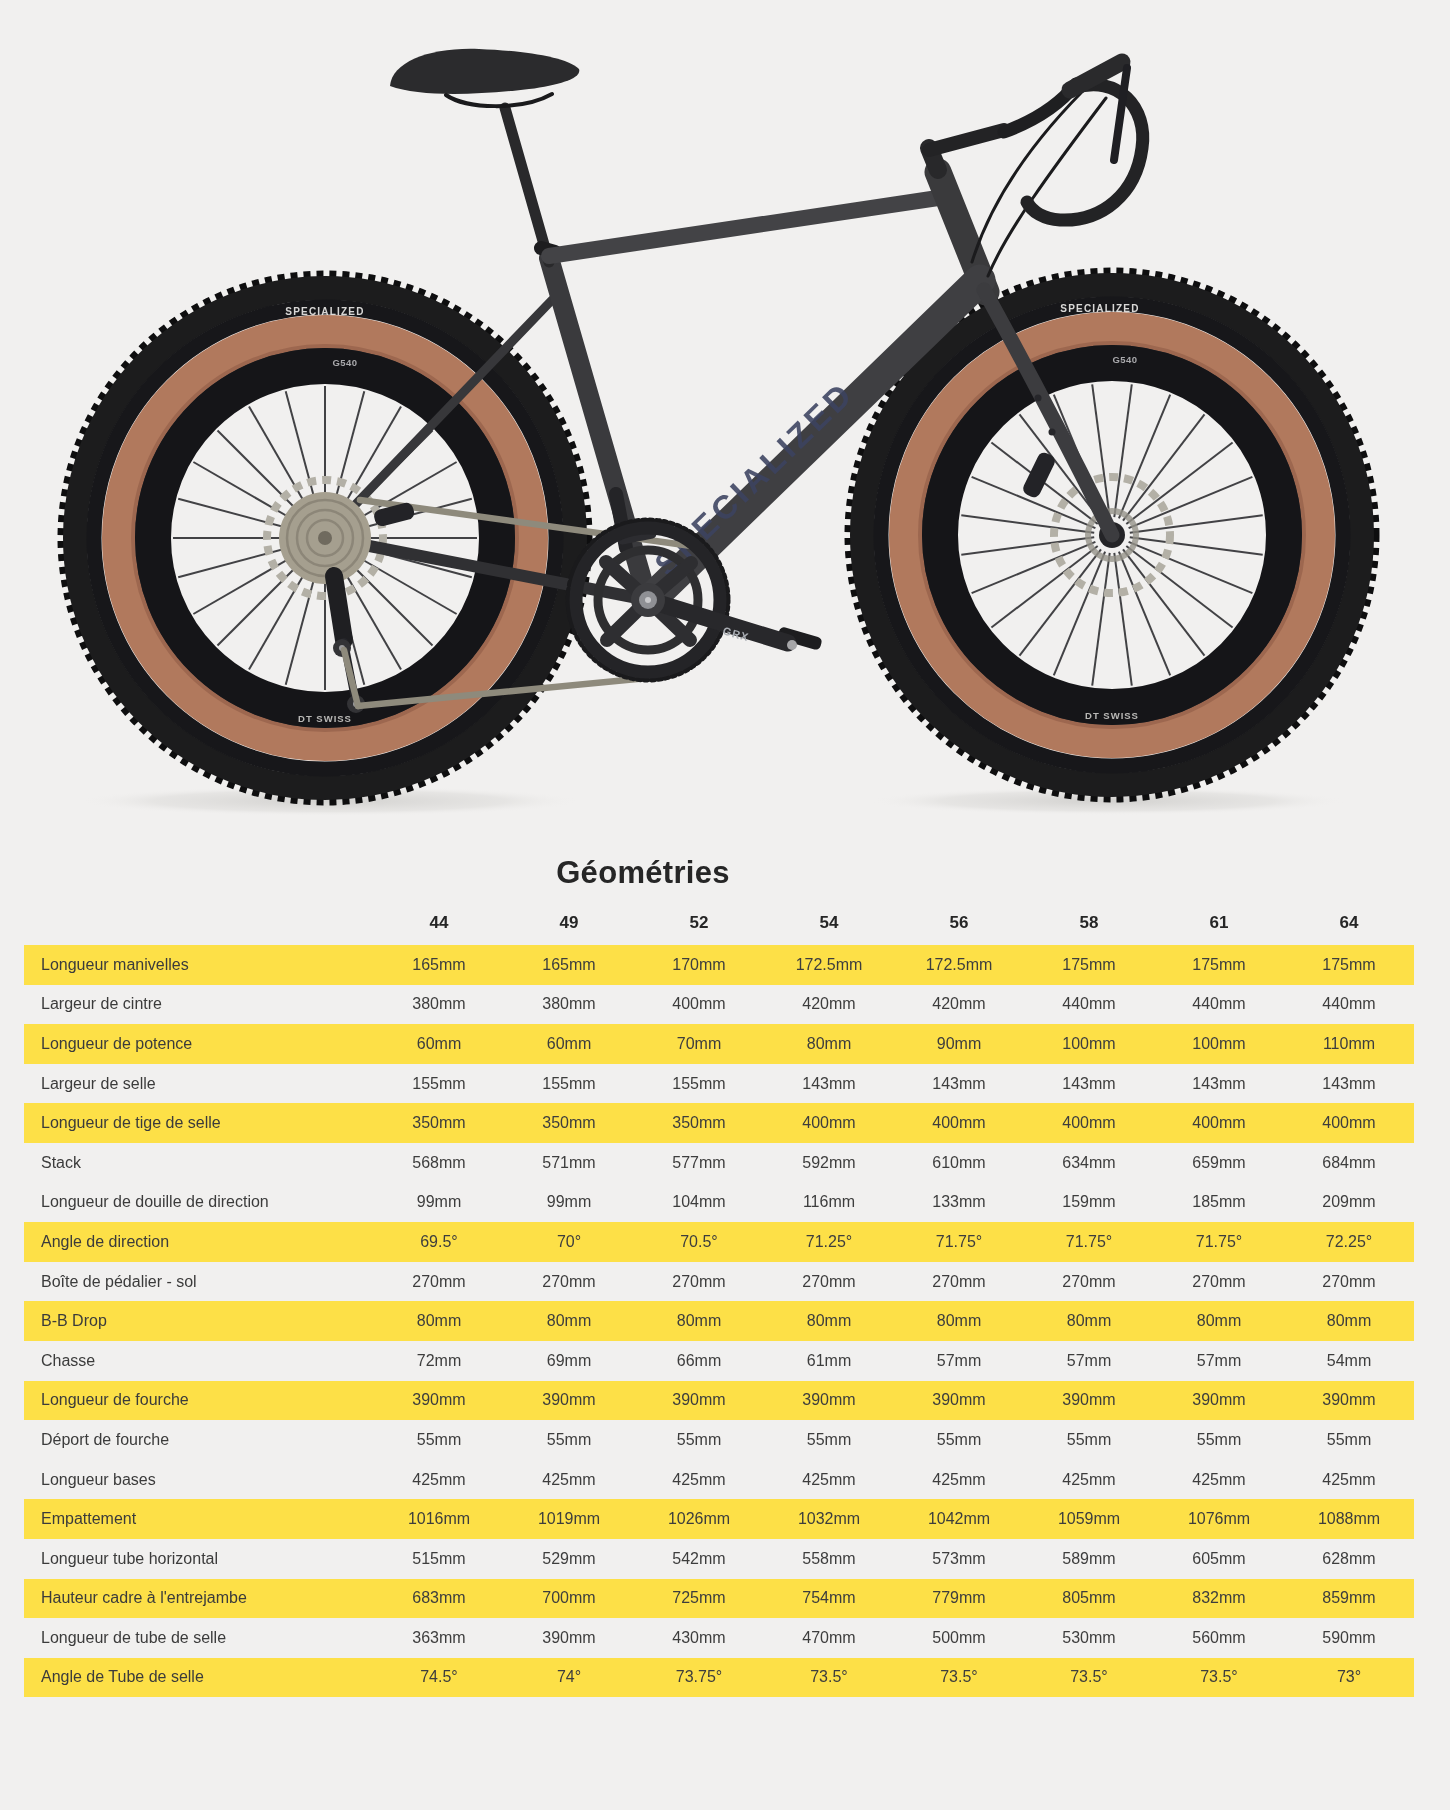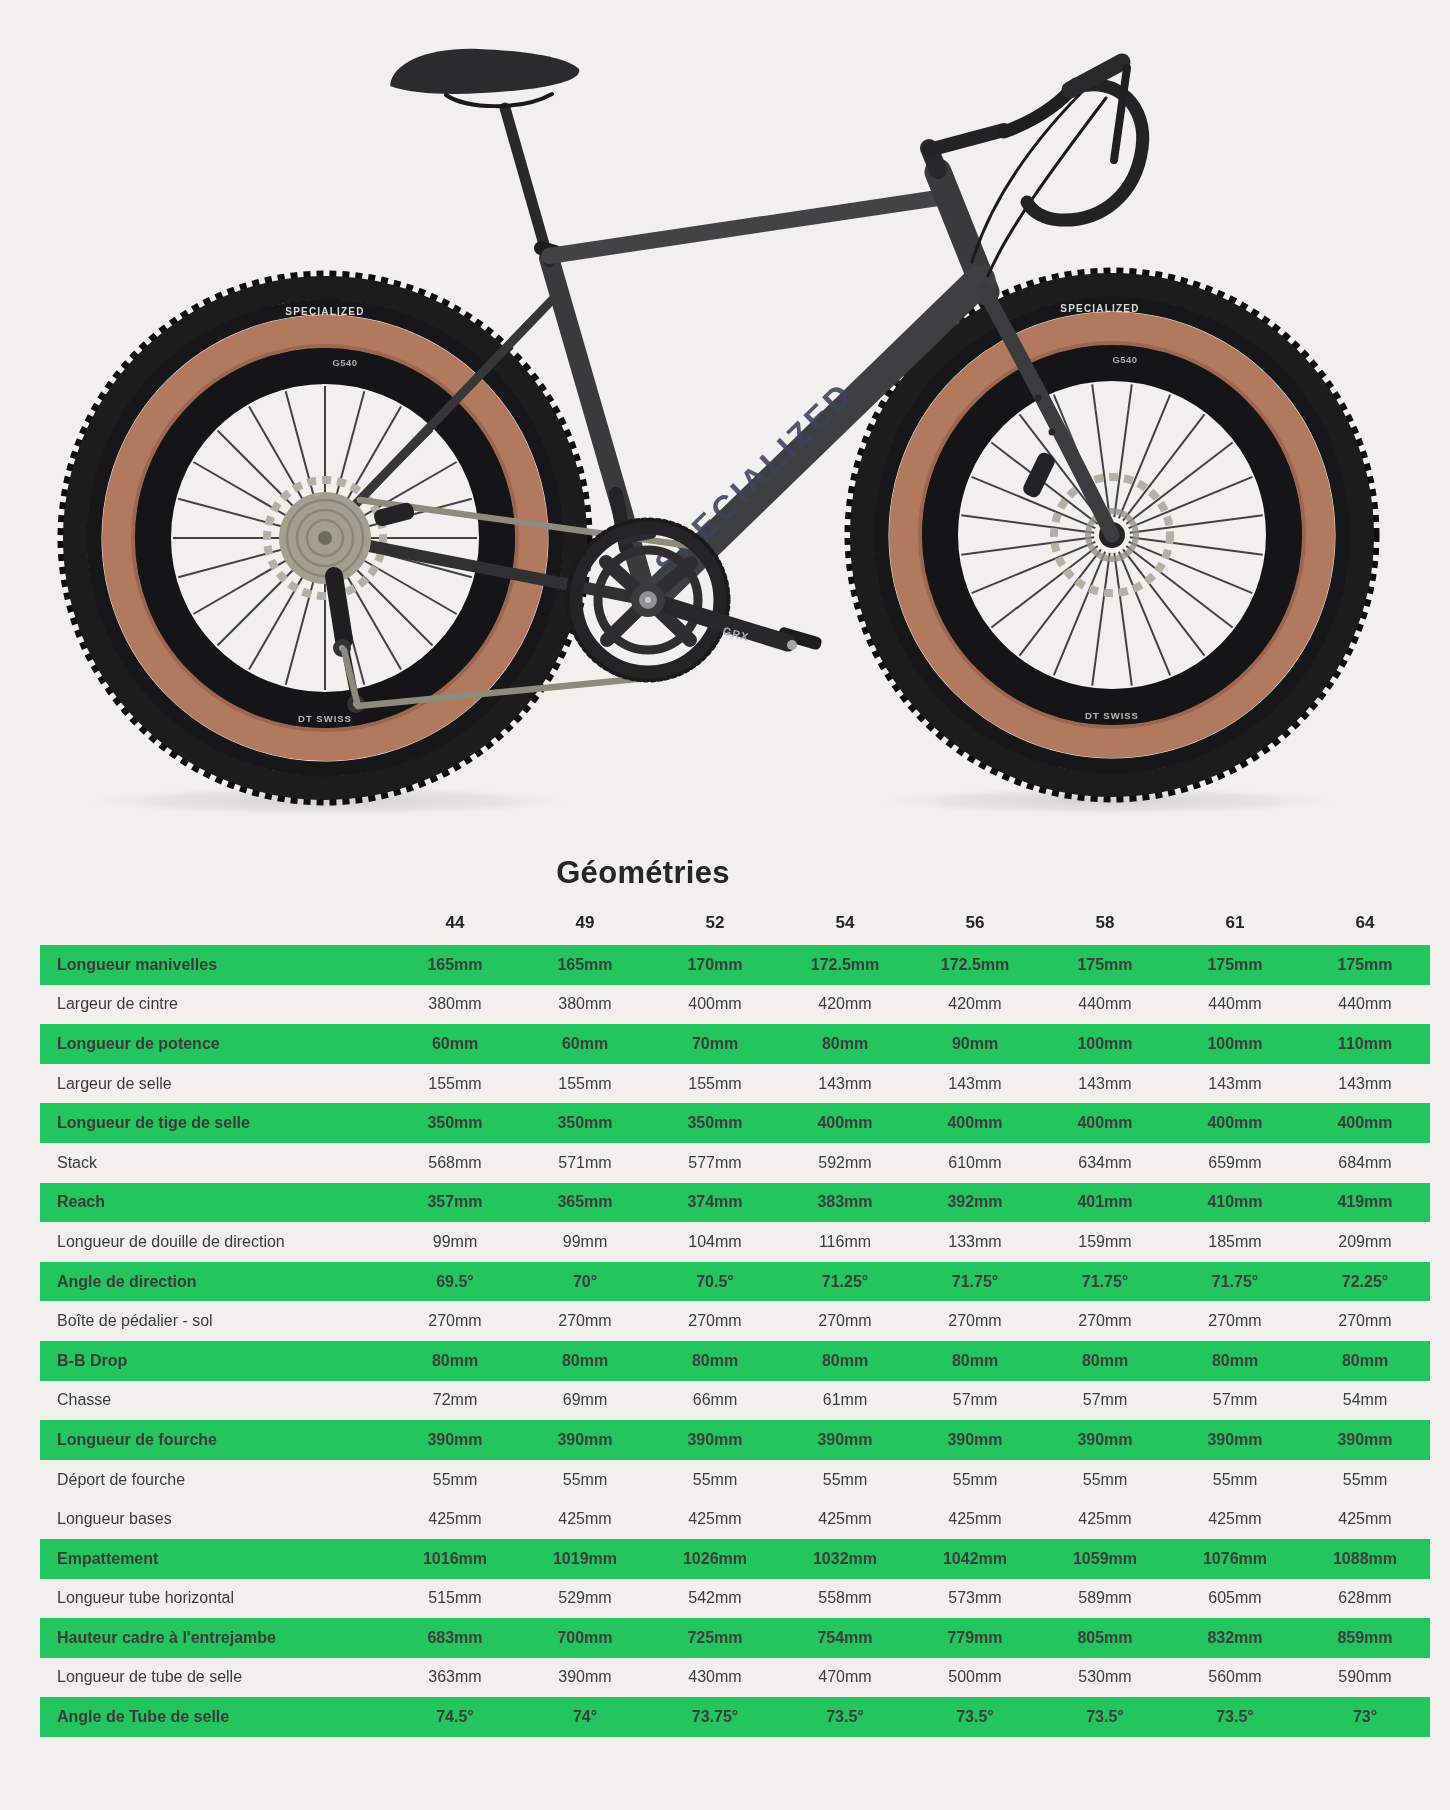--- a/index.html
+++ b/index.html
@@ -11,28 +11,28 @@
     color:#3b3b3b;
   }
   .page{position:relative;width:1262px;height:1810px;}
   .bike-figure{position:absolute;top:0;left:0;width:1450px;height:832px;}
   .bike-figure svg{display:block;width:100%;height:100%;}
   .geo-title{
     position:absolute;top:843px;left:0;width:100%;
     margin:12px;text-align:center;
     font-size:31px;font-weight:700;color:#262626;letter-spacing:.3px;
   }
-  .geo-table{position:absolute;top:900px;left:40px;width:1390px;}
+  .geo-table{position:absolute;top:900px;left:24px;width:1390px;}
   .t-row{
     display:grid;
     grid-template-columns:350px repeat(8,130px);
     align-items:center;
     height:39.6px;
   }
-  .t-row.striped{background:#22c55e;font-weight:bold;}
+  .t-row.striped{background:#fde047;}
   .t-head{height:45px;background:transparent;}
   .t-size{
     text-align:center;font-weight:700;font-size:17px;color:#262626;
   }
   .t-label{
     padding-left:17px;font-size:16px;color:#3b3b3b;
     white-space:nowrap;overflow:hidden;
   }
   .t-val{text-align:center;font-size:16px;color:#3d3d3d;}
   
@@ -308,31 +308,20 @@
           <div class="t-label">Stack</div>
           <div class="t-val">568mm</div>
           <div class="t-val">571mm</div>
           <div class="t-val">577mm</div>
           <div class="t-val">592mm</div>
           <div class="t-val">610mm</div>
           <div class="t-val">634mm</div>
           <div class="t-val">659mm</div>
           <div class="t-val">684mm</div>
         </div>
-        <div class="t-row striped">
-          <div class="t-label">Reach</div>
-          <div class="t-val">357mm</div>
-          <div class="t-val">365mm</div>
-          <div class="t-val">374mm</div>
-          <div class="t-val">383mm</div>
-          <div class="t-val">392mm</div>
-          <div class="t-val">401mm</div>
-          <div class="t-val">410mm</div>
-          <div class="t-val">419mm</div>
-        </div>
         <div class="t-row">
           <div class="t-label">Longueur de douille de direction</div>
           <div class="t-val">99mm</div>
           <div class="t-val">99mm</div>
           <div class="t-val">104mm</div>
           <div class="t-val">116mm</div>
           <div class="t-val">133mm</div>
           <div class="t-val">159mm</div>
           <div class="t-val">185mm</div>
           <div class="t-val">209mm</div>

